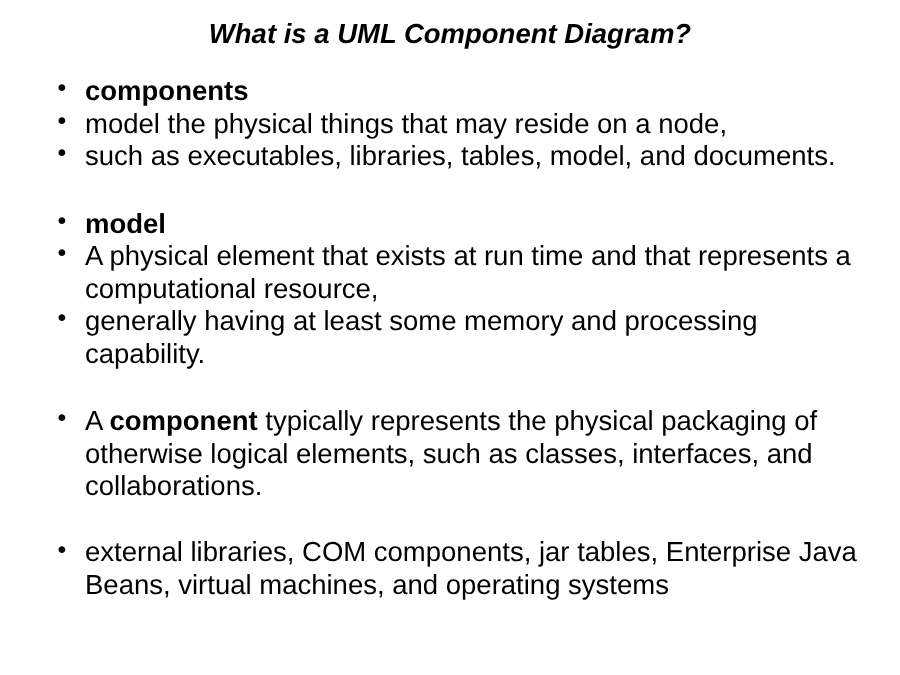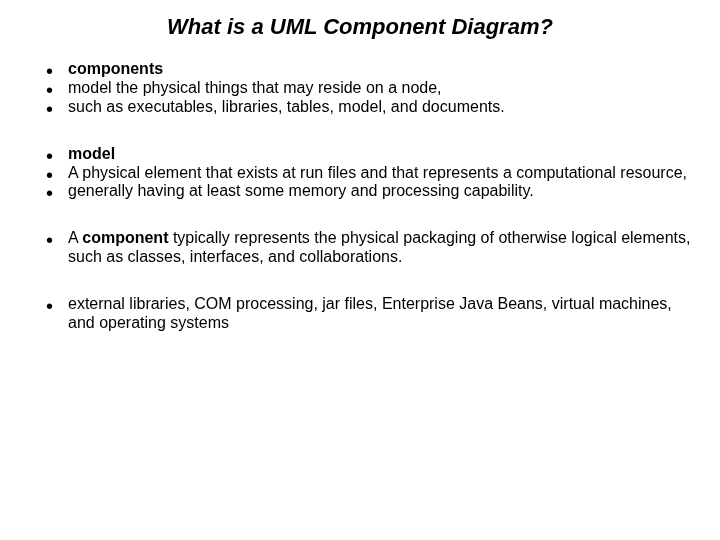--- a/index.html
+++ b/index.html
@@ -25,21 +25,21 @@
     .group {
       margin-bottom: 28px;
     }
     ul {
       list-style: none;
       padding-left: 18px;
     }
     li {
       position: relative;
       padding-left: 22px;
-      font-size: 16px;
+      font-size: 22px;
       line-height: 1.18;
       margin-bottom: 0px;
     }
     li::before {
       content: "•";
       position: absolute;
       left: 0;
       top: 0;
       font-size: 20px;
     }
@@ -56,28 +56,28 @@
   <ul>
     <li><span class="bold">components</span></li>
     <li><span>model the physical things that may reside on a node,</span></li>
     <li><span>such as executables, libraries, tables, model, and documents.</span></li>
   </ul>
 </div>
 
 <div class="group">
   <ul>
     <li><span class="bold">model</span></li>
-    <li><span>A physical element that exists at run files and that represents a computational resource,</span></li>
+    <li><span>A physical element that exists at run time and that represents a computational resource,</span></li>
     <li><span>generally having at least some memory and  processing capability.</span></li>
   </ul>
 </div>
 
 <div class="group">
   <ul>
     <li><span> A </span><span class="bold">component</span><span> typically represents the physical packaging of otherwise logical elements, such as classes, interfaces, and collaborations.</span></li>
   </ul>
 </div>
 
 <div class="group">
   <ul>
-    <li><span> external libraries, COM processing, jar files, Enterprise Java Beans, virtual machines, and operating systems</span></li>
+    <li><span> external libraries, COM components, jar tables, Enterprise Java Beans, virtual machines, and operating systems</span></li>
   </ul>
 </div>
 
 </body></html>

